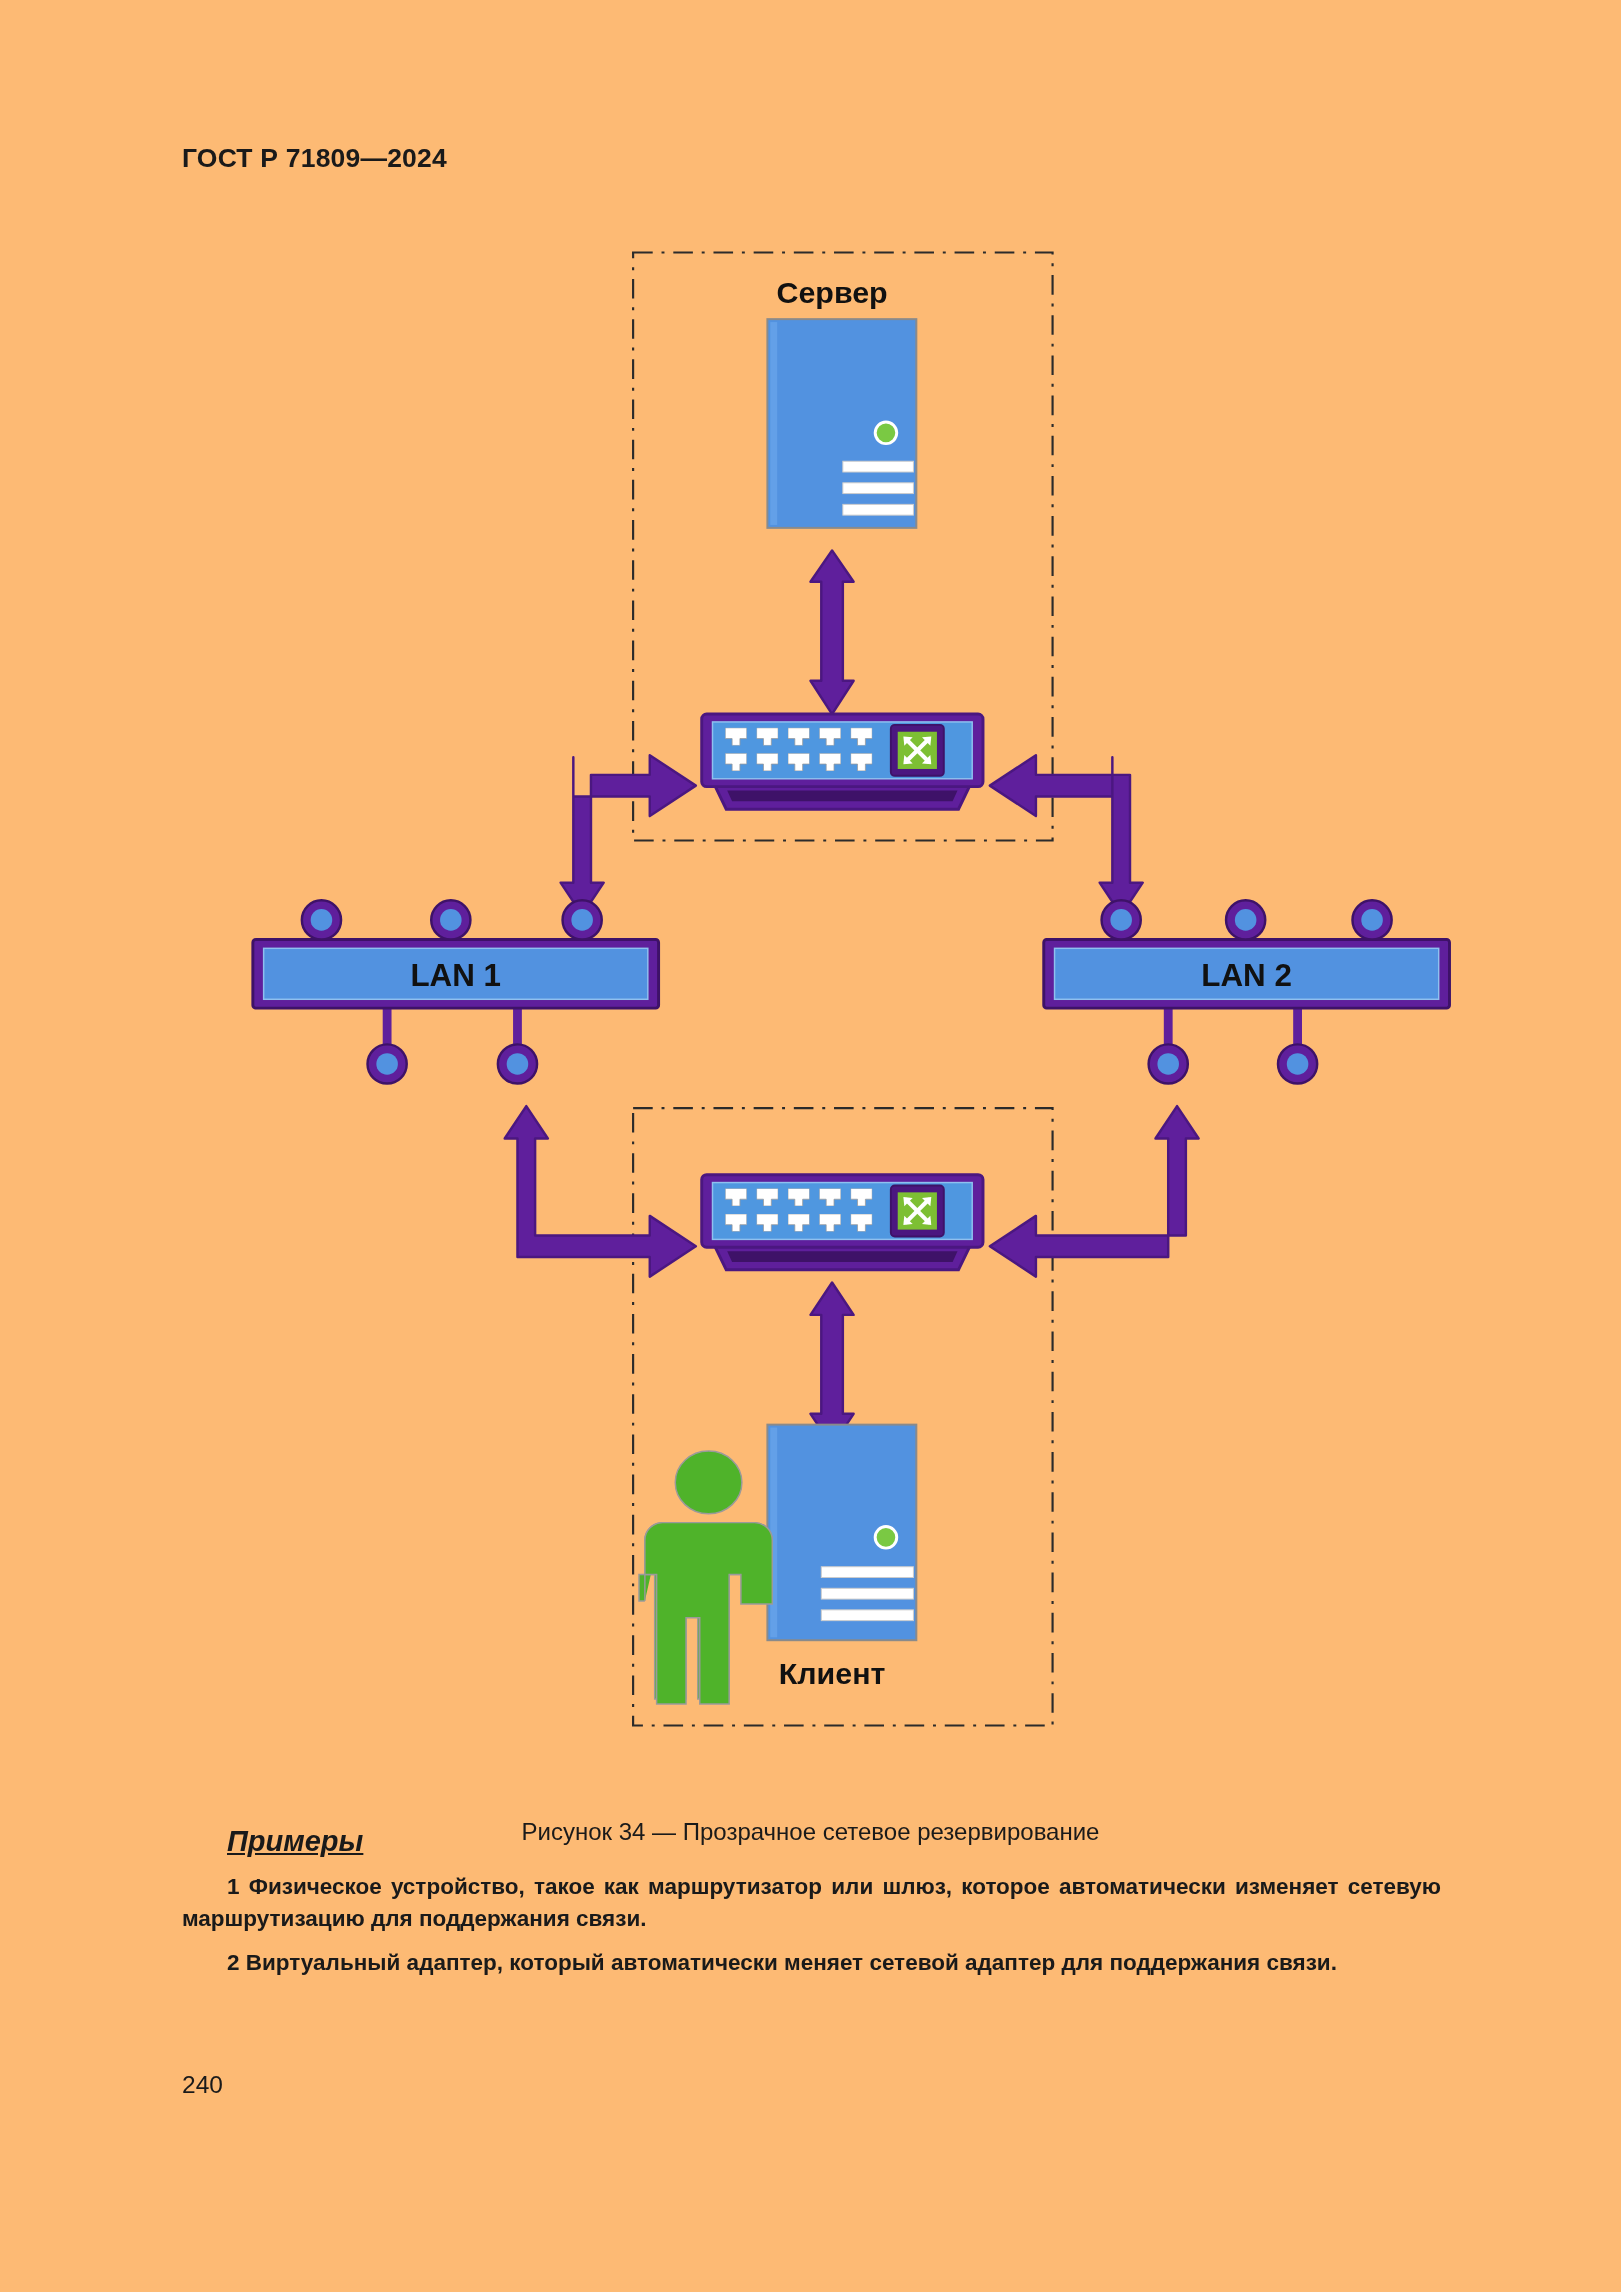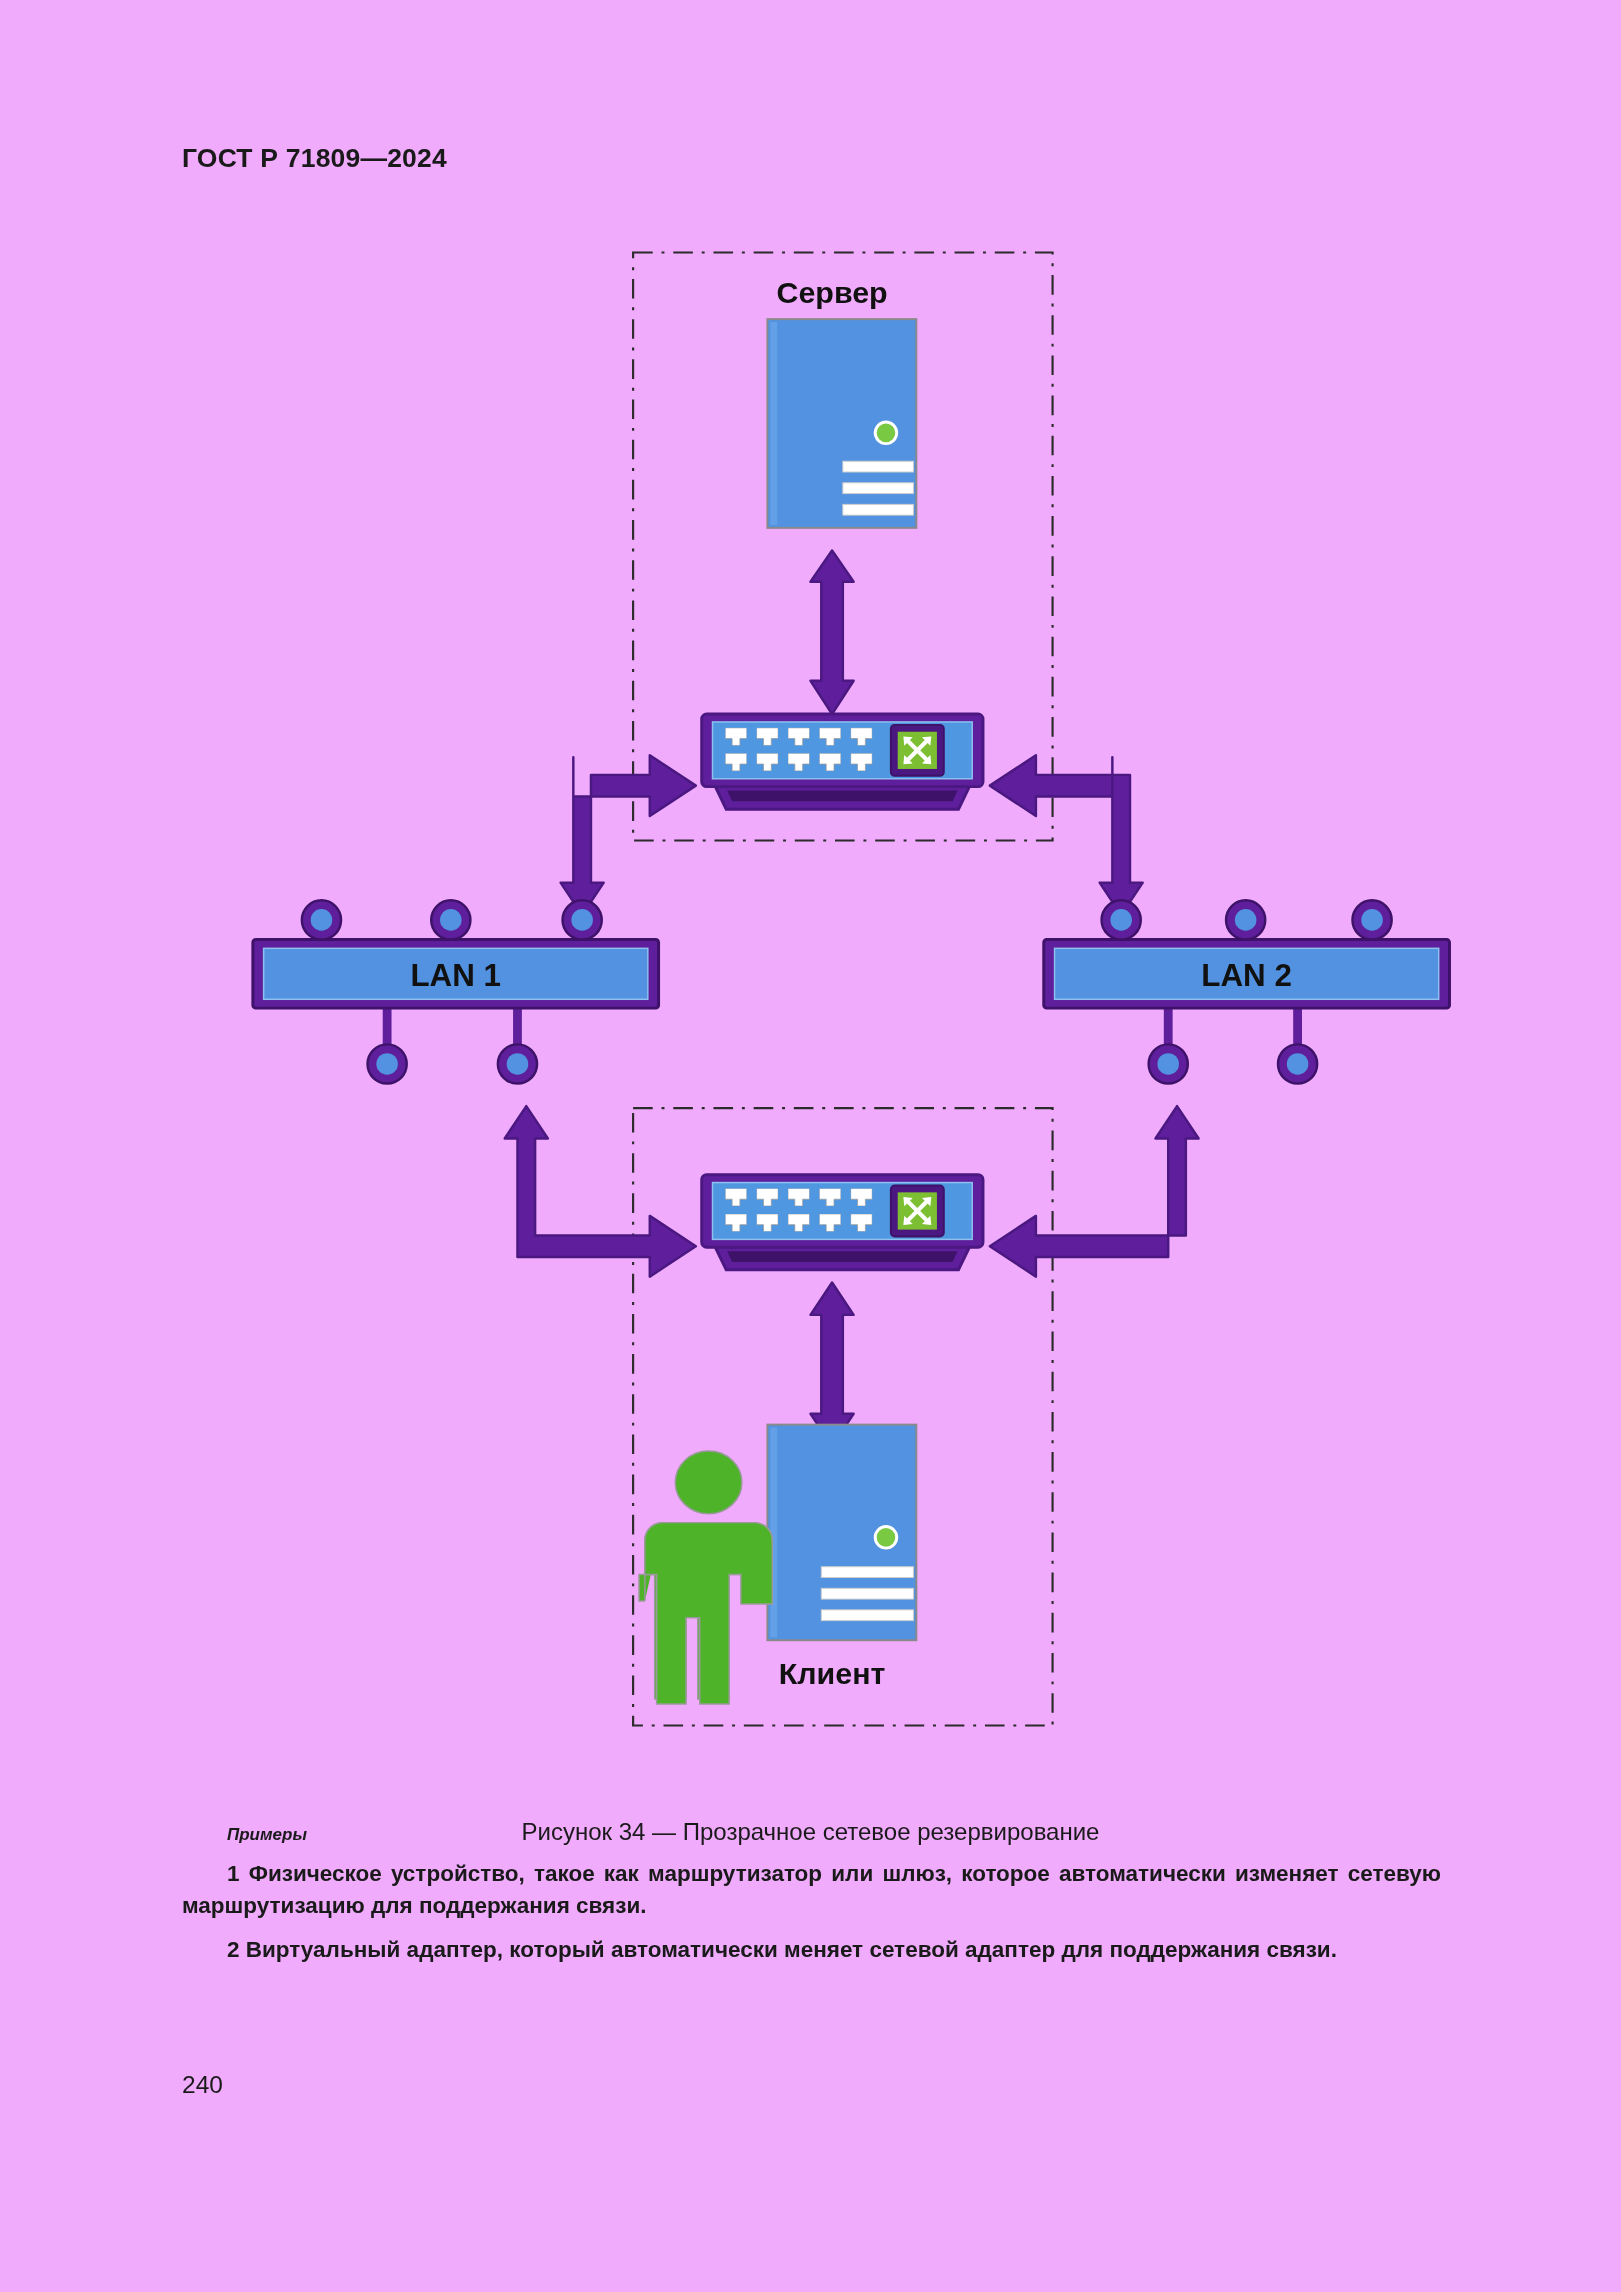--- a/index.html
+++ b/index.html
@@ -8,21 +8,21 @@
     background: #ffffff;
   }
   body {
     font-family: "Liberation Sans", sans-serif;
     color: #1a1a1a;
   }
   #page {
     position: relative;
     width: 1621px;
     height: 2293px;
-    background: #f0abfc;
+    background: #fdba74;
     overflow: hidden;
   }
 
   
   .running-head {
     position: absolute;
     left: 182px;
     top: 143px;
     font-size: 26.5px;
     font-weight: bold;
@@ -53,25 +53,26 @@
   }
 
   
   .examples {
     position: absolute;
     left: 182px;
     top: 1825px;
     width: 1259px;
   }
   .ex-heading {
-    font-size: 17px;
+    font-size: 29px;
     font-style: italic;
     font-weight: bold;
     text-indent: 45px;
     margin: 0 0 12.7px 0;
+    text-decoration: underline;
   }
   .ex-item {
     font-size: 22.5px;
     font-weight: bold;
     text-indent: 45px;
     margin: 0 0 12.7px 0;
     line-height: 1.42;
   }
   .ex-item.justified {
     text-align: justify;

